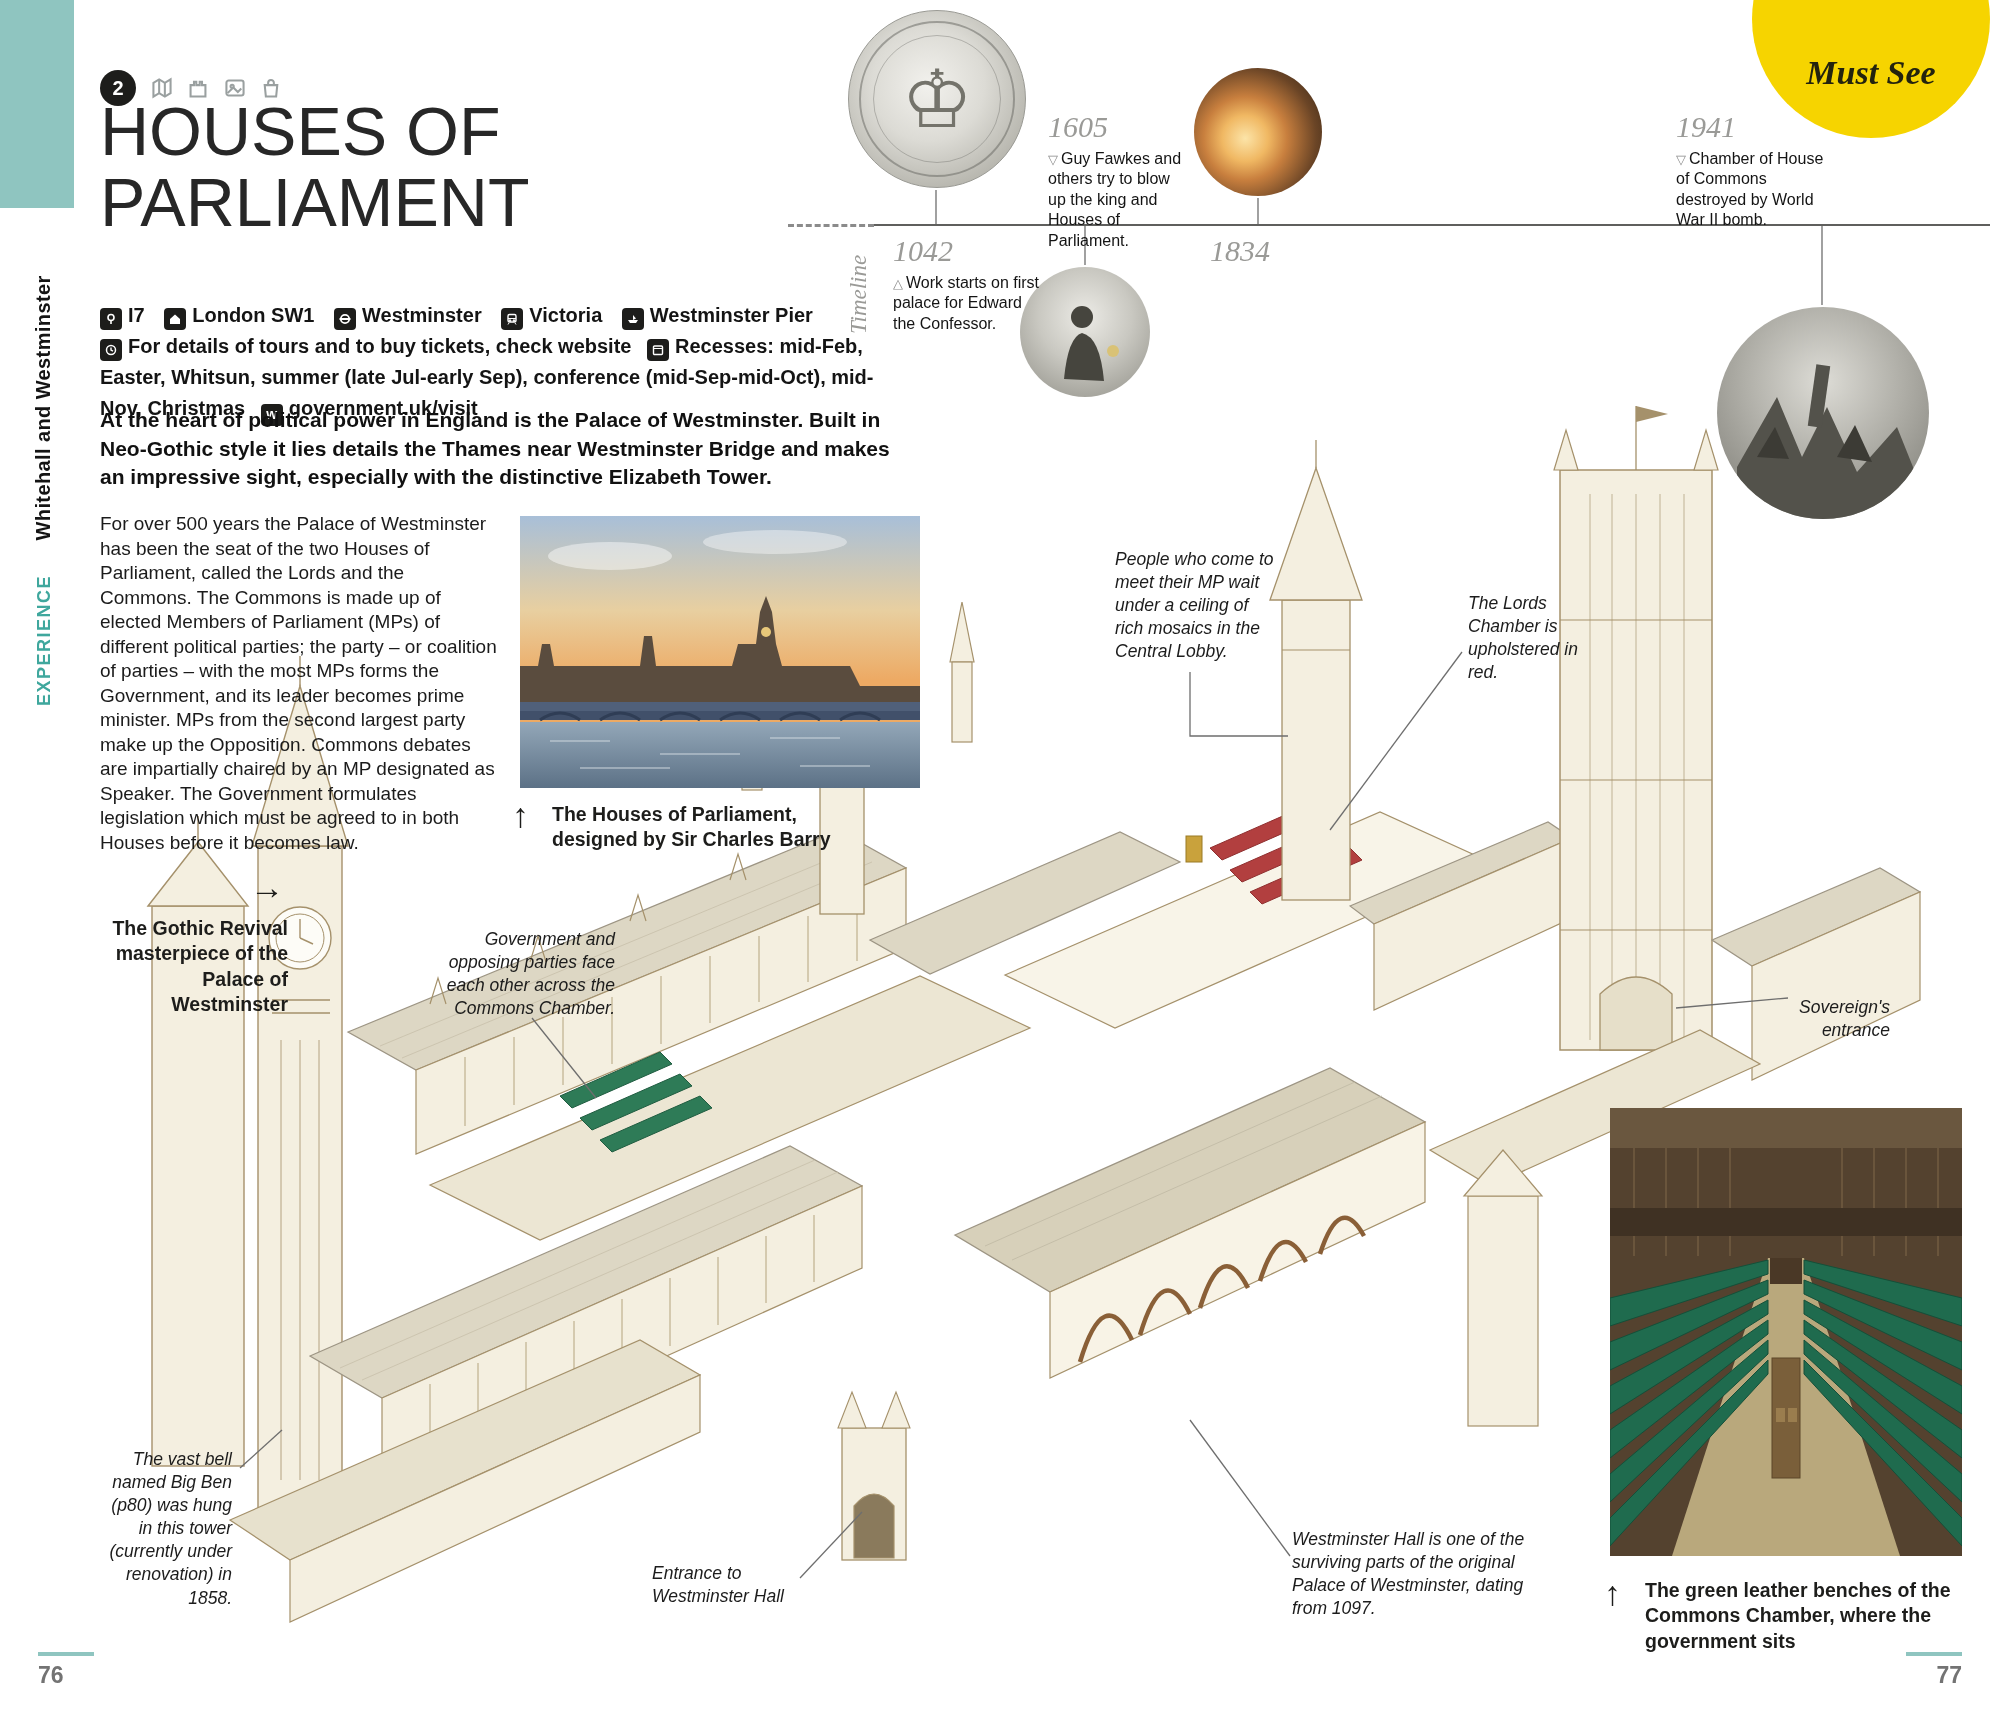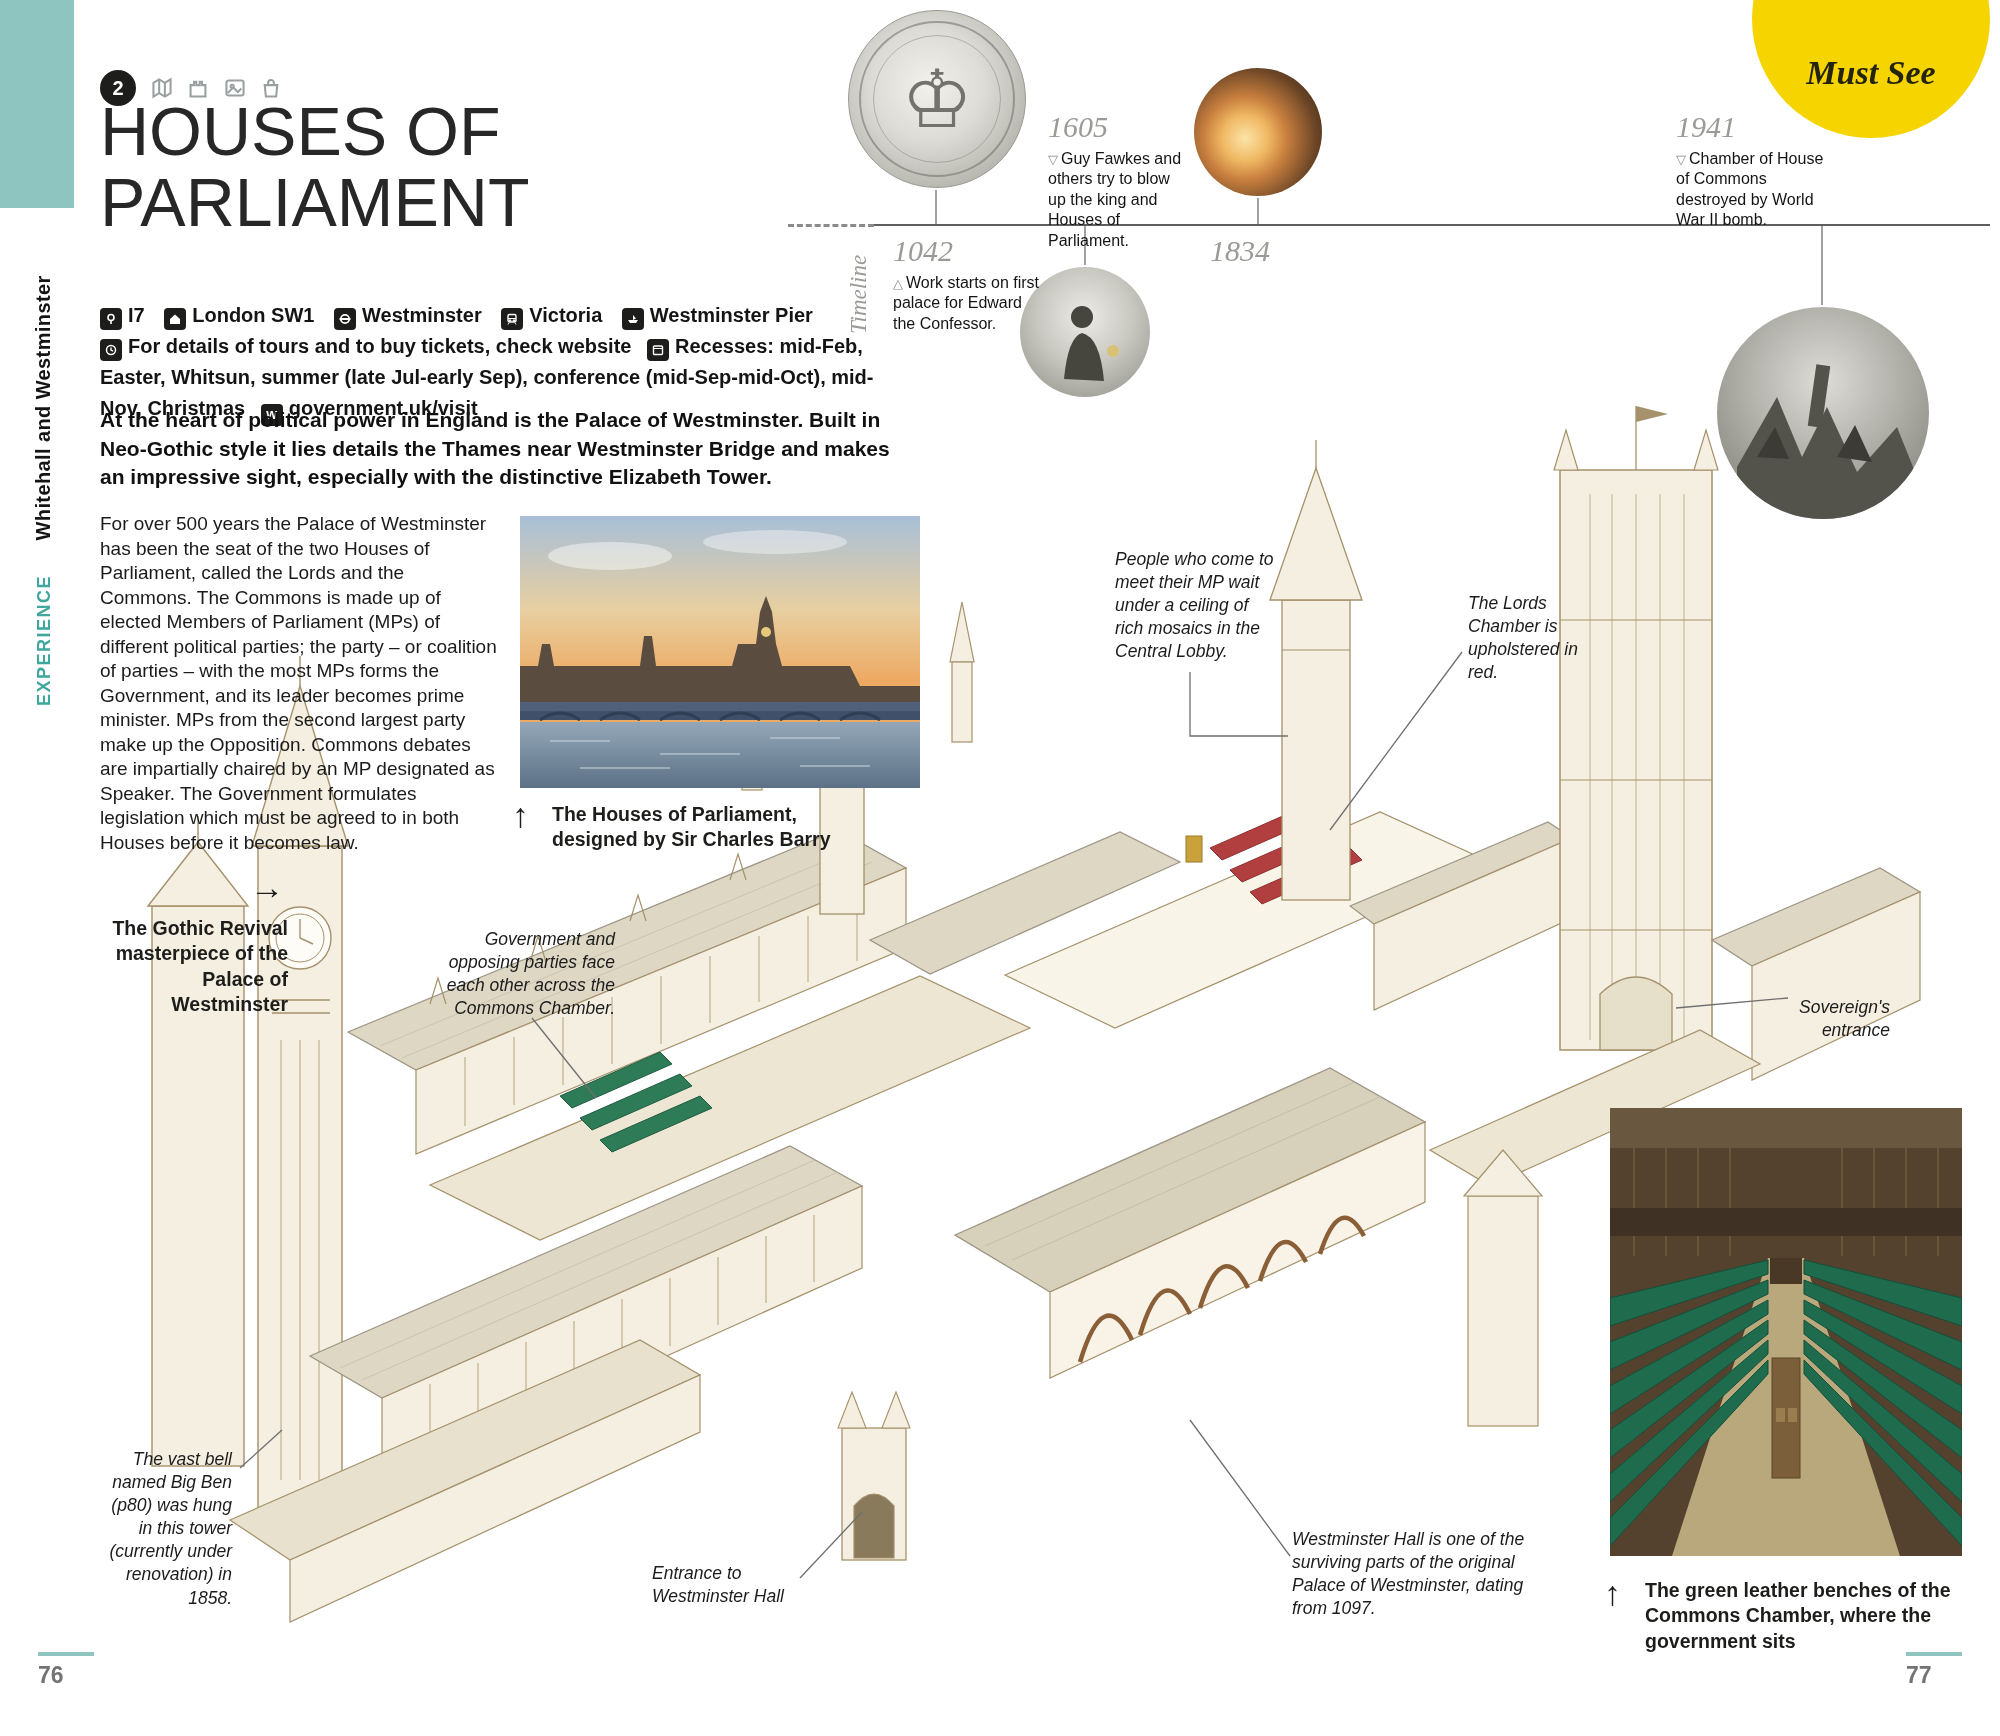--- a/index.html
+++ b/index.html
@@ -408,13 +408,13 @@
       <rect x="178" y="300" width="9" height="14" fill="#9a7d4e"></rect>
   </svg>
 </div>
 
 <div class="txt arrow" style="left:1604px;top:1576px">↑</div>
 <div class="txt cap" style="left:1645px;top:1578px;width:320px">The green leather benches of the Commons Chamber, where the government sits</div>
 
 <div class="tealrule" style="left:38px;top:1652px;width:56px"></div>
 <div class="txt pagenum" style="left:38px;top:1662px">76</div>
 <div class="tealrule" style="left:1906px;top:1652px;width:56px"></div>
-<div class="txt pagenum" style="left:1906px;top:1662px;width:56px;">77</div>
+<div class="txt pagenum" style="left:1906px;top:1662px;width:56px;text-align:right">77</div>
 
 </body></html>

